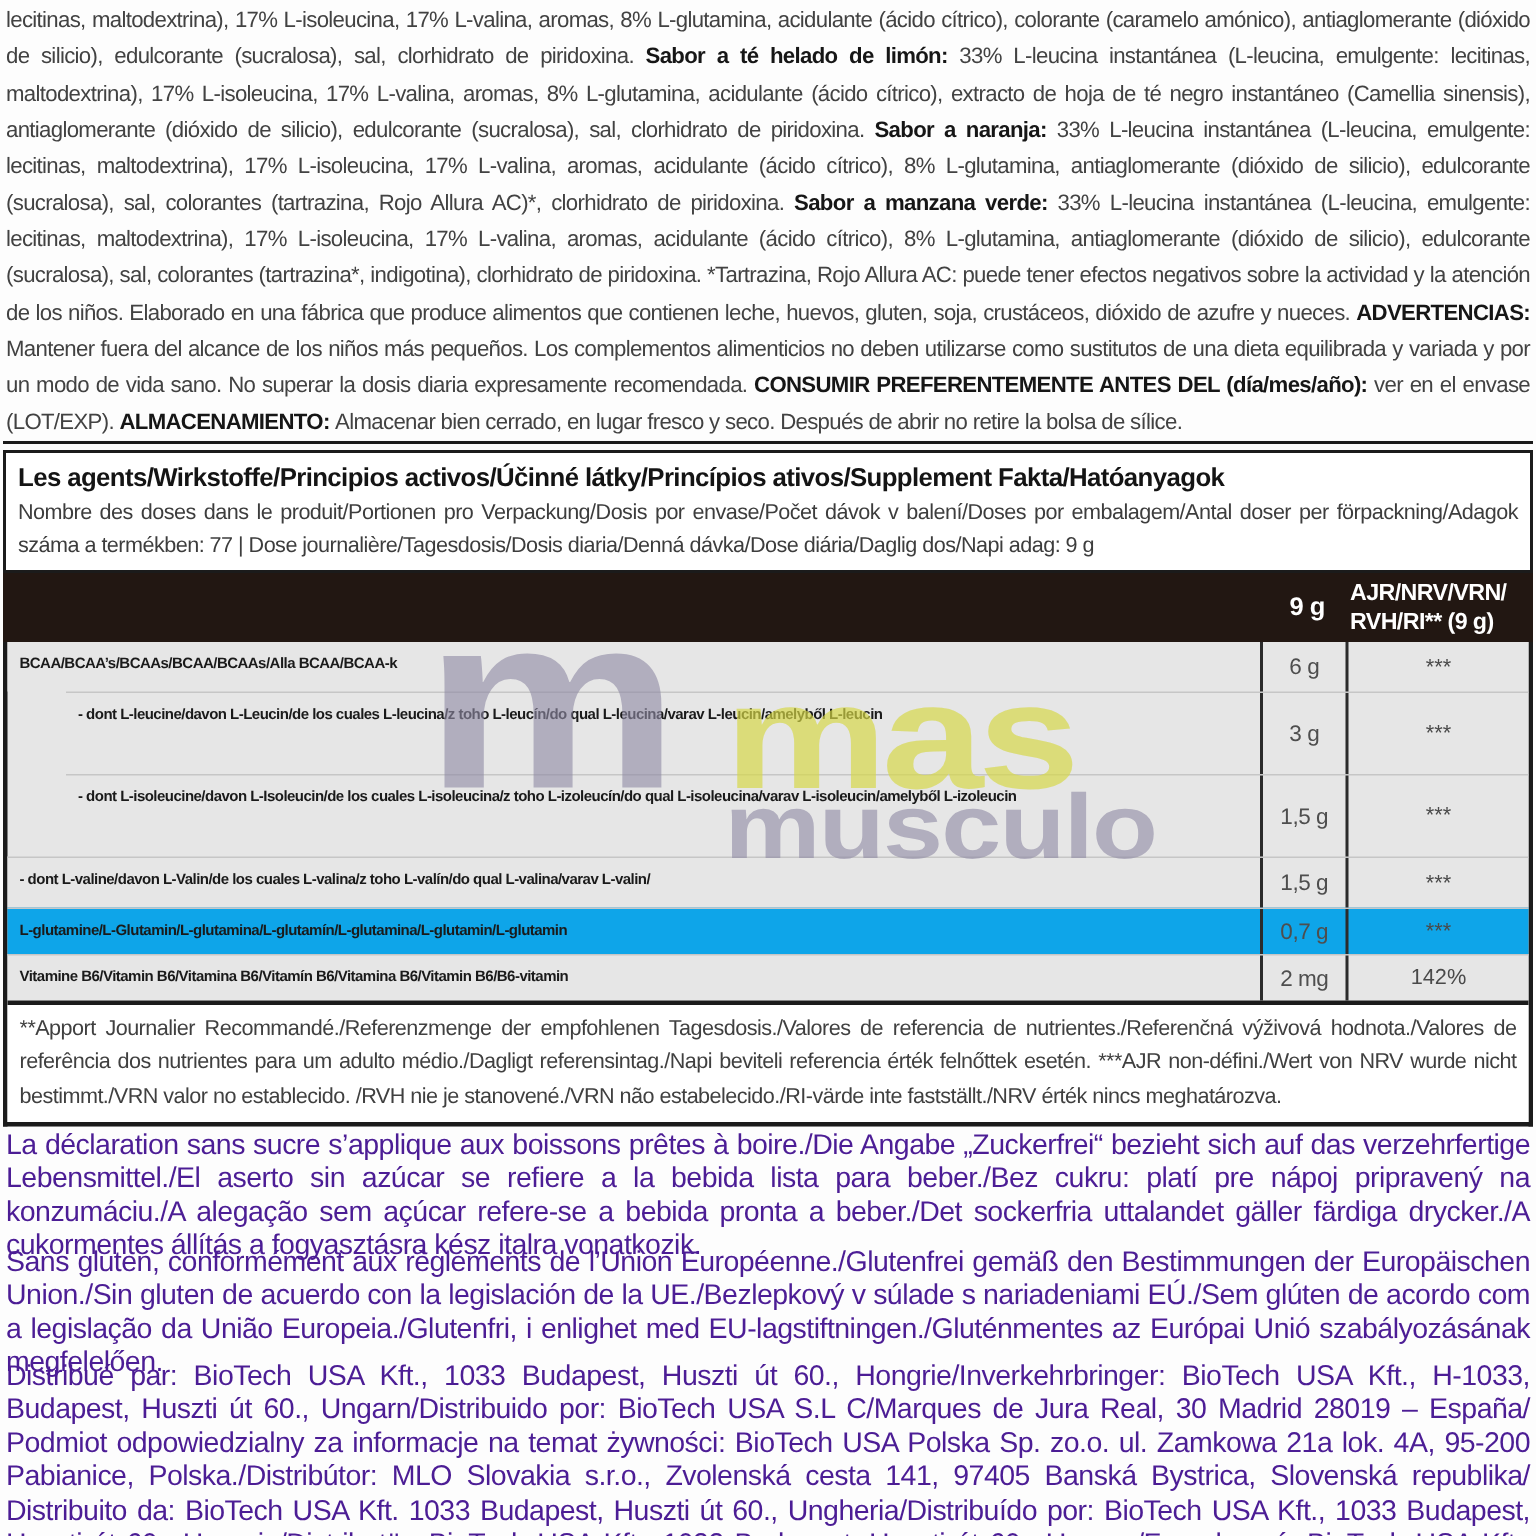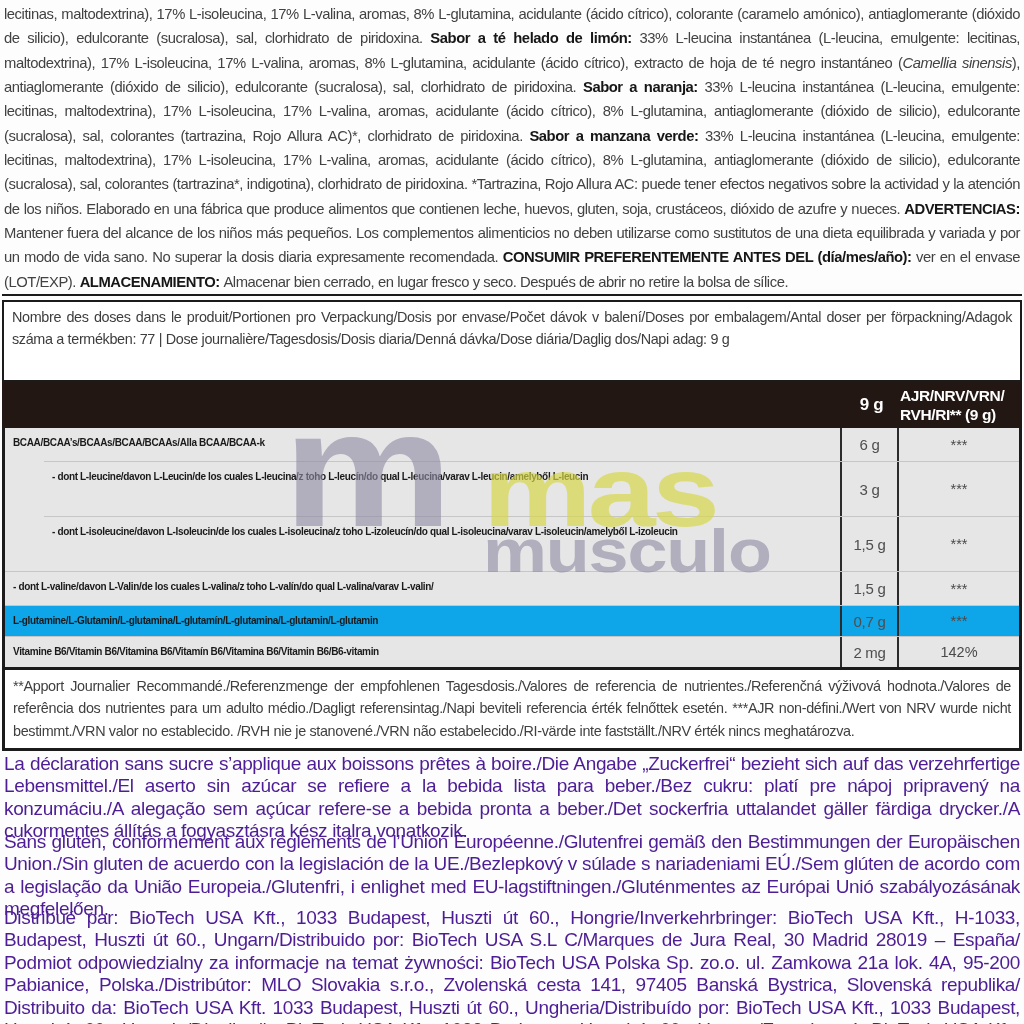--- a/index.html
+++ b/index.html
@@ -4,21 +4,21 @@
 <style>
   html,body{margin:0;padding:0;background:#ffffff;}
   body{width:1024px;height:1024px;overflow:hidden;
        font-family:"Liberation Sans", sans-serif;-webkit-font-smoothing:antialiased;}
   .sheet{position:relative;width:1024px;height:1024px;background:#fdfdfd;}
 
   
   .just{text-align:justify;text-justify:inter-word;}
   .para{color:#4c1d95;font-size:19px;line-height:22.4px;letter-spacing:-0.35px;}
   .b{font-weight:bold;color:#161616;}
-  .i{font-style:italic;}
+  .i{}
 
   
   .top-text{position:absolute;top:2px;left:4px;right:4px;
             font-size:14.8px;line-height:24.35px;letter-spacing:-0.45px;color:#424242;}
 
   
   .toprule{position:absolute;top:294px;left:2px;right:2px;height:2px;background:#1b1b1b;}
 
   
   .facts-box{position:absolute;top:300px;left:2px;right:2px;height:82px;
@@ -70,20 +70,21 @@
 </head>
 <body>
 
 <div class="sheet">
 
   <div class="top-text just"><span>lecitinas, maltodextrina), 17% L-isoleucina, 17% L-valina, aromas, 8% L-glutamina, acidulante (ácido cítrico), colorante (caramelo amónico), antiaglomerante (dióxido de silicio), edulcorante (sucralosa), sal, clorhidrato de piridoxina. </span><span class="b">Sabor a té helado de limón: </span><span>33% L-leucina instantánea (L-leucina, emulgente: lecitinas, maltodextrina), 17% L-isoleucina, 17% L-valina, aromas, 8% L-glutamina, acidulante (ácido cítrico), extracto de hoja de té negro instantáneo (</span><span class="i">Camellia sinensis</span><span>), antiaglomerante (dióxido de silicio), edulcorante (sucralosa), sal, clorhidrato de piridoxina. </span><span class="b">Sabor a naranja: </span><span>33% L-leucina instantánea (L-leucina, emulgente: lecitinas, maltodextrina), 17% L-isoleucina, 17% L-valina, aromas, acidulante (ácido cítrico), 8% L-glutamina, antiaglomerante (dióxido de silicio), edulcorante (sucralosa), sal, colorantes (tartrazina, Rojo Allura AC)*, clorhidrato de piridoxina. </span><span class="b">Sabor a manzana verde: </span><span>33% L-leucina instantánea (L-leucina, emulgente: lecitinas, maltodextrina), 17% L-isoleucina, 17% L-valina, aromas, acidulante (ácido cítrico), 8% L-glutamina, antiaglomerante (dióxido de silicio), edulcorante (sucralosa), sal, colorantes (tartrazina*, indigotina), clorhidrato de piridoxina. *Tartrazina, Rojo Allura AC: puede tener efectos negativos sobre la actividad y la atención de los niños. Elaborado en una fábrica que produce alimentos que contienen leche, huevos, gluten, soja, crustáceos, dióxido de azufre y nueces. </span><span class="b">ADVERTENCIAS: </span><span>Mantener fuera del alcance de los niños más pequeños. Los complementos alimenticios no deben utilizarse como sustitutos de una dieta equilibrada y variada y por un modo de vida sano. No superar la dosis diaria expresamente recomendada. </span><span class="b">CONSUMIR PREFERENTEMENTE ANTES DEL (día/​mes/​año): </span><span>ver en el envase (LOT/​EXP). </span><span class="b">ALMACENAMIENTO: </span><span>Almacenar bien cerrado, en lugar fresco y seco. Después de abrir no retire la bolsa de sílice.</span></div>
 
   <div class="toprule"></div>
 
   <div class="facts-box">
+    <div class="facts-title">Les agents/​Wirkstoffe/​Principios activos/​Účinné látky/​Princípios ativos/​Supplement Fakta/​Hatóanyagok</div>
     <div class="facts-sub just">Nombre des doses dans le produit/​Portionen pro Verpackung/​Dosis por envase/​Počet dávok v balení/​Doses por embalagem/​Antal doser per förpackning/​Adagok száma a termékben: 77 | Dose journalière/​Tagesdosis/​Dosis diaria/​Denná dávka/​Dose diária/​Daglig dos/​Napi adag: 9 g</div>
   </div>
 
   <div class="header-bar">
     <div></div>
     <div class="hdr-amount">9 g</div>
     <div class="hdr-ajr">
       <div>AJR/​NRV/​VRN/​</div>
       <div>RVH/​RI** (9 g)</div>
     </div>

